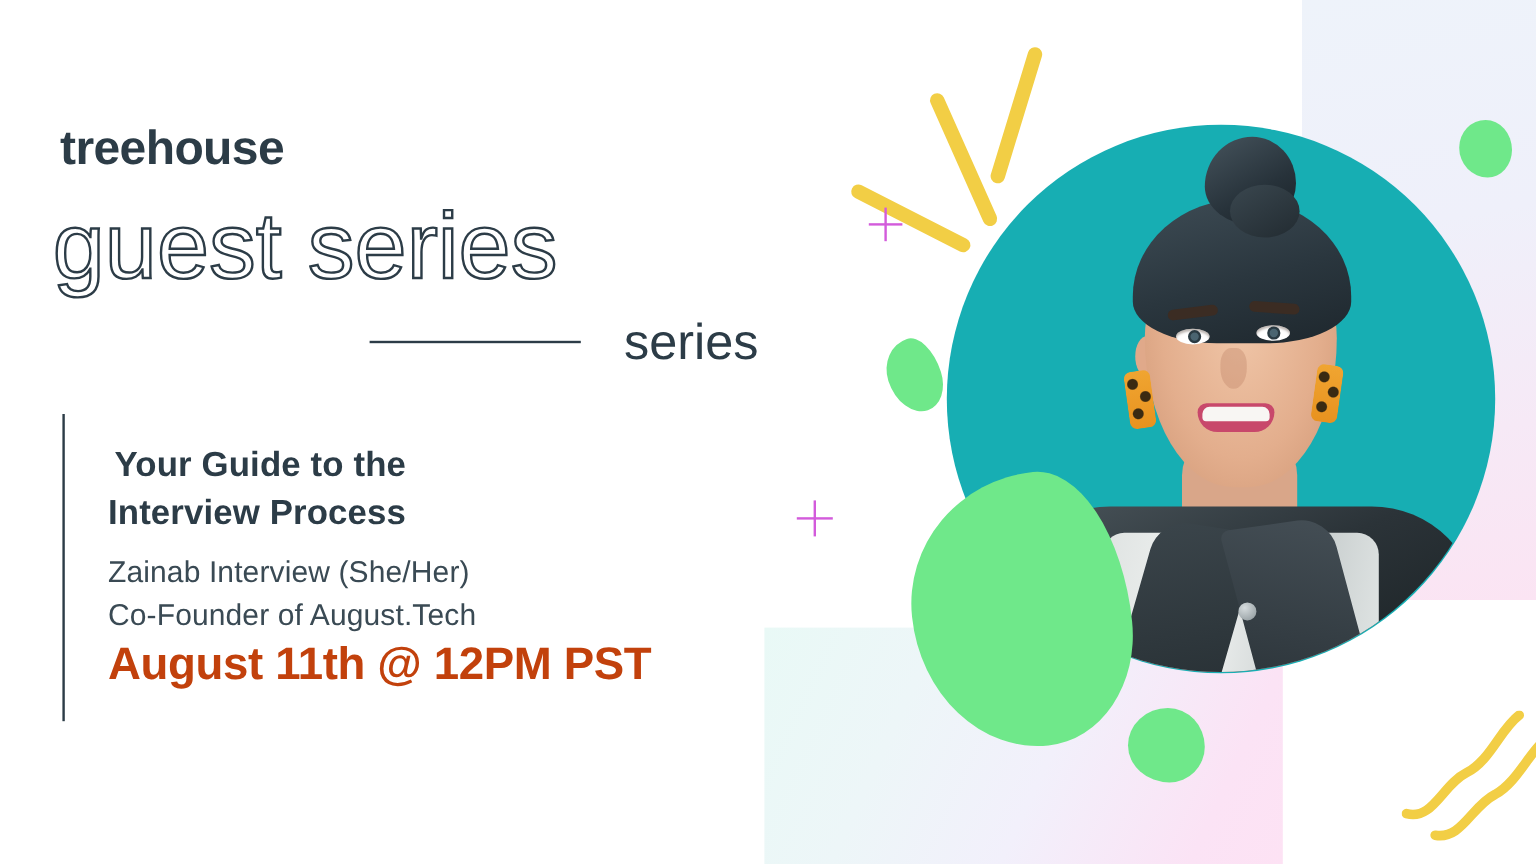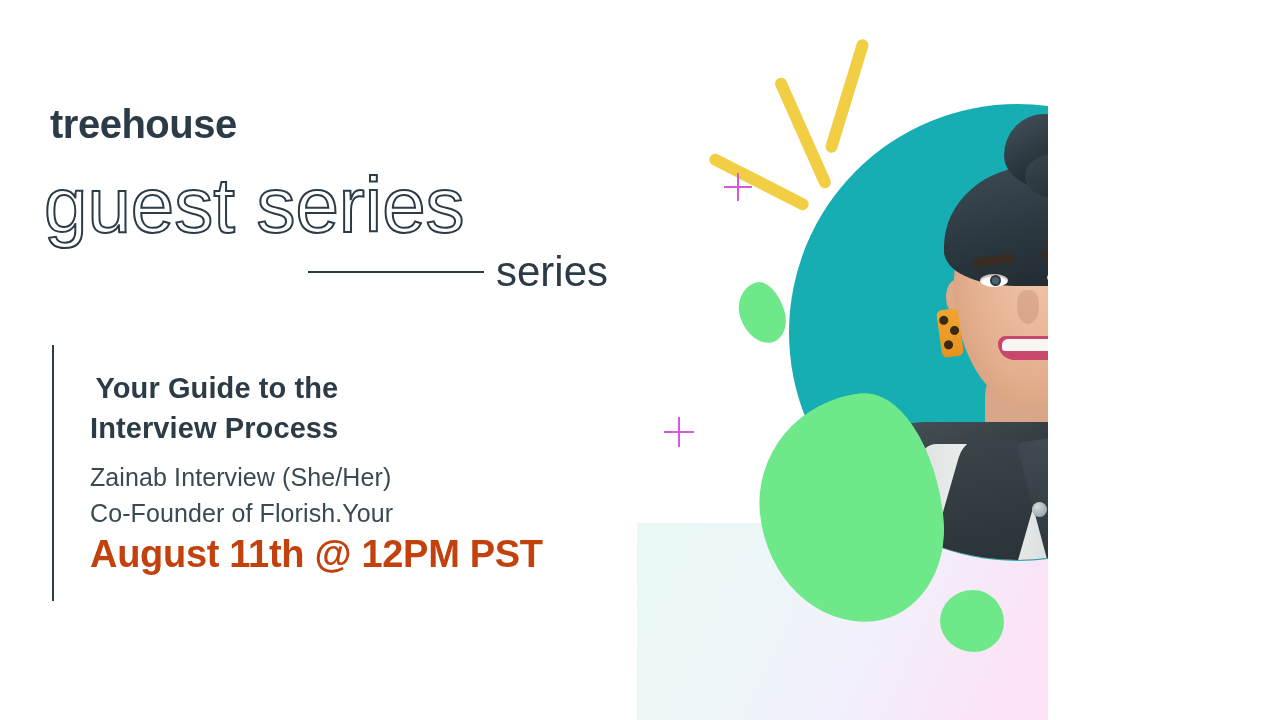--- a/index.html
+++ b/index.html
@@ -6,21 +6,21 @@
   html, body {
     margin: 0;
     padding: 0;
     background: #ffffff;
   }
   body {
     font-family: "Liberation Sans", sans-serif;
   }
   #slide {
     position: relative;
-    width: 1048px;
+    width: 1280px;
     height: 720px;
     overflow: hidden;
     background: #ffffff;
   }
 
   
   .stage {
     position: absolute;
     inset: 0;
     overflow: hidden;
@@ -281,24 +281,24 @@
     font-size: 78px;
     font-weight: 400;
     letter-spacing: 0px;
     line-height: 1;
     color: transparent;
     -webkit-text-stroke: 2px #2C3C47;
     white-space: nowrap;
   }
   .series-row {
     position: absolute;
-    left: 308px; top: 251px;
+    left: 308px; top: 264px;
     display: flex;
     align-items: center;
-    gap: 12px;
+    gap: 36px;
   }
   .series-rule {
     width: 176px;
     height: 2px;
     background: #2C3C47;
   }
   .series-word {
     font-size: 42px;
     font-weight: 400;
     color: #2C3C47;
@@ -418,19 +418,19 @@
 
     <div class="accent-rule"></div>
 
     <div class="title">
       <div>Your Guide to the</div>
       <div>Interview Process</div>
     </div>
 
     <div class="speaker">
       <div>Zainab Interview (She/Her)</div>
-      <div>Co-Founder of Florish.Your</div>
+      <div>Co-Founder of August.Tech</div>
     </div>
 
     <div class="datetime">August 11th @ 12PM PST</div>
   </div>
 
 </div>
 
 </body></html>

